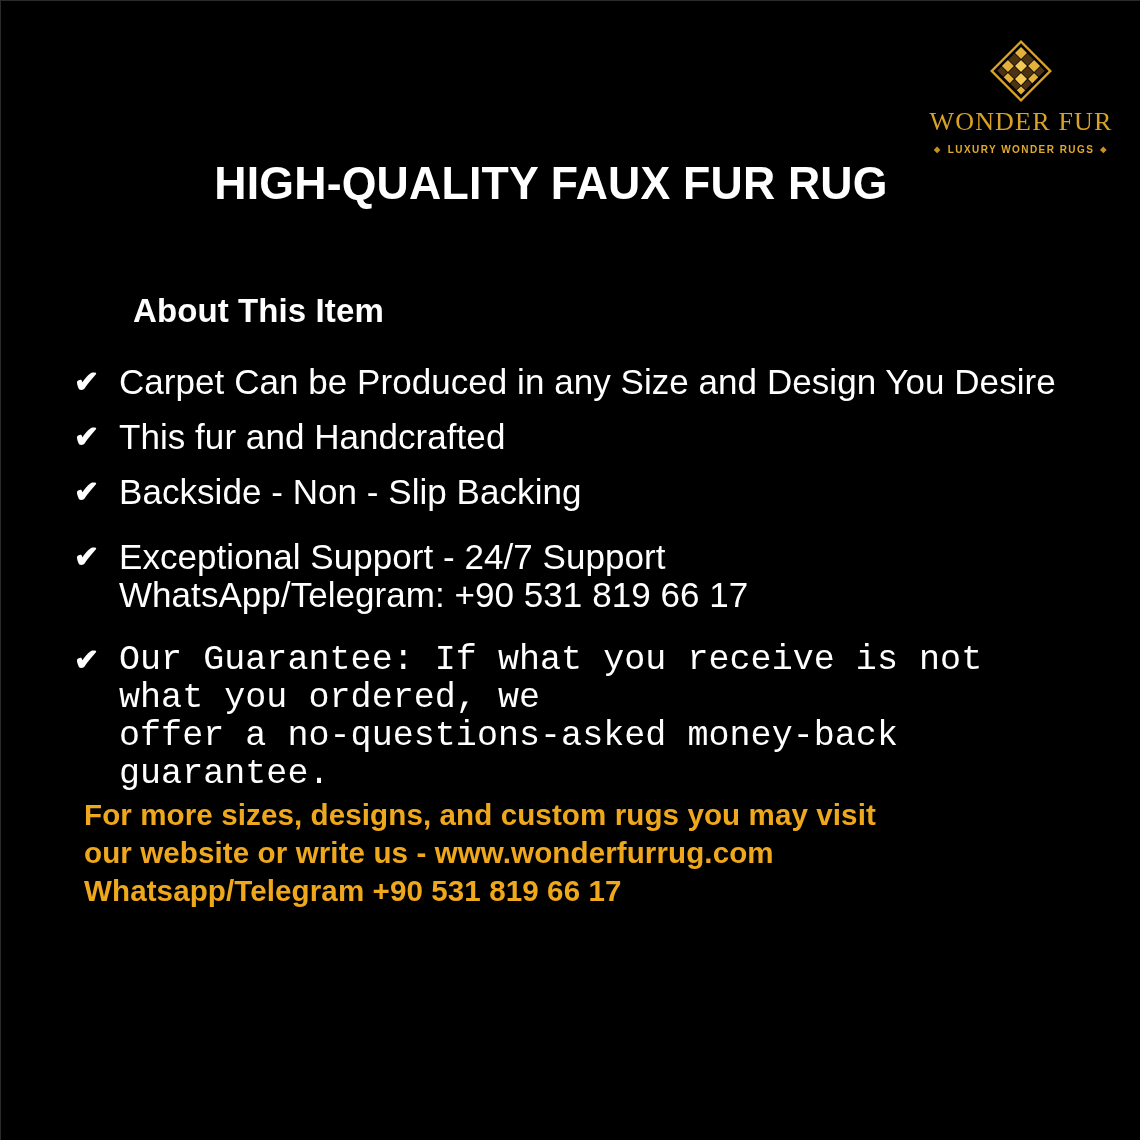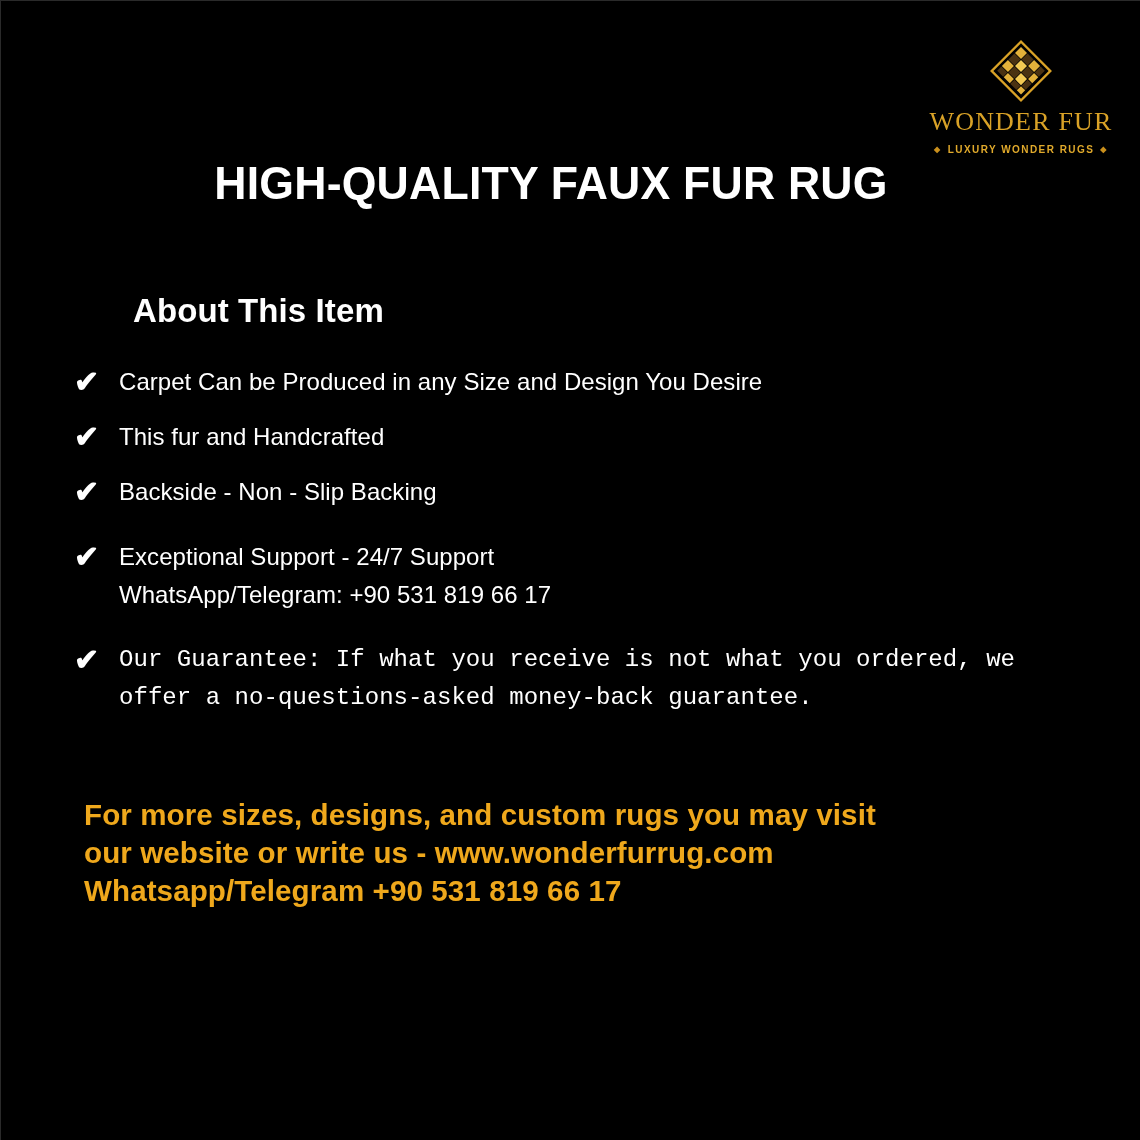--- a/index.html
+++ b/index.html
@@ -132,21 +132,21 @@
     font-size: 30px;
     line-height: 38px;
     color: #ffffff;
     font-weight: bold;
     text-align: left;
     padding-left: 5px;
   }
 
   .feature-text {
     flex: 1 1 auto;
-    font-size: 24px;
+    font-size: 35px;
     line-height: 38px;
     color: #ffffff;
     font-weight: normal;
     letter-spacing: 0.05px;
     white-space: pre-line;
   }
 
   .feature-item.tight   { margin-bottom: 17px; }
   .feature-item.loose   { margin-bottom: 27px; }
   .feature-item.indent2 .feature-text { text-indent: 0; font-family: Liberation Mono, monospace; }

